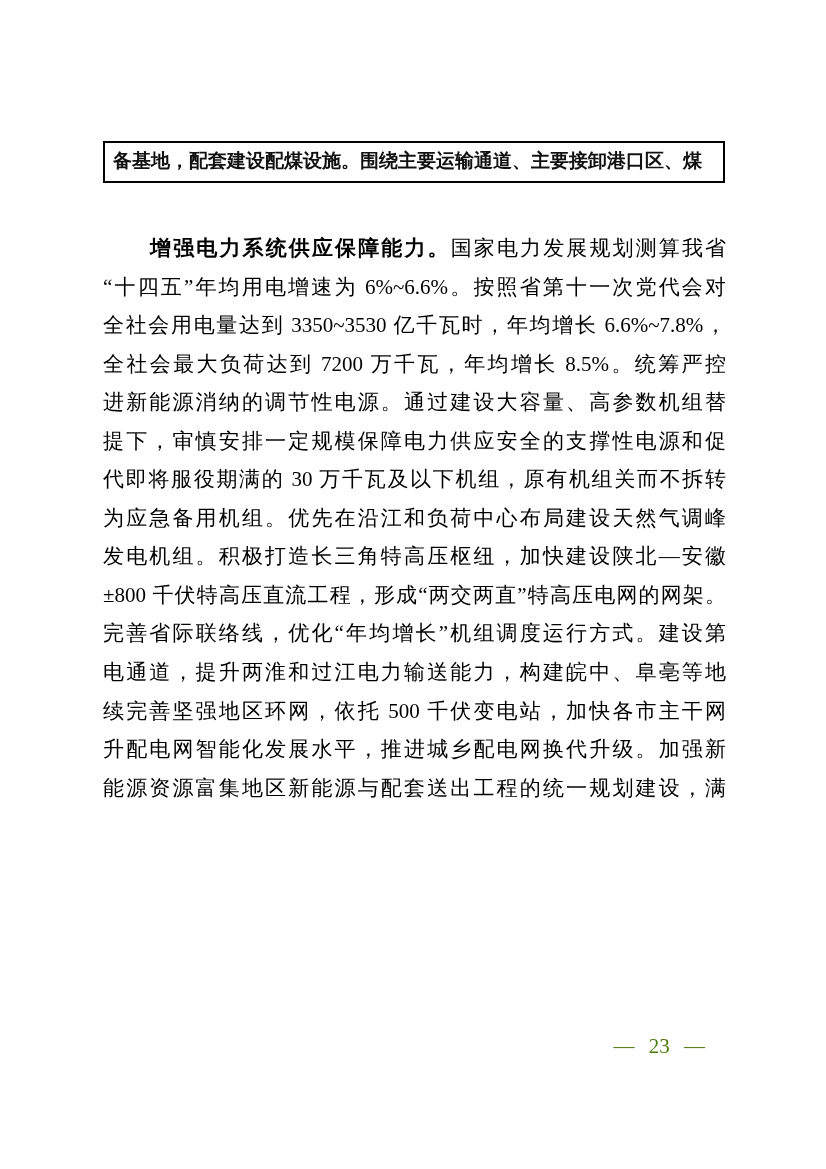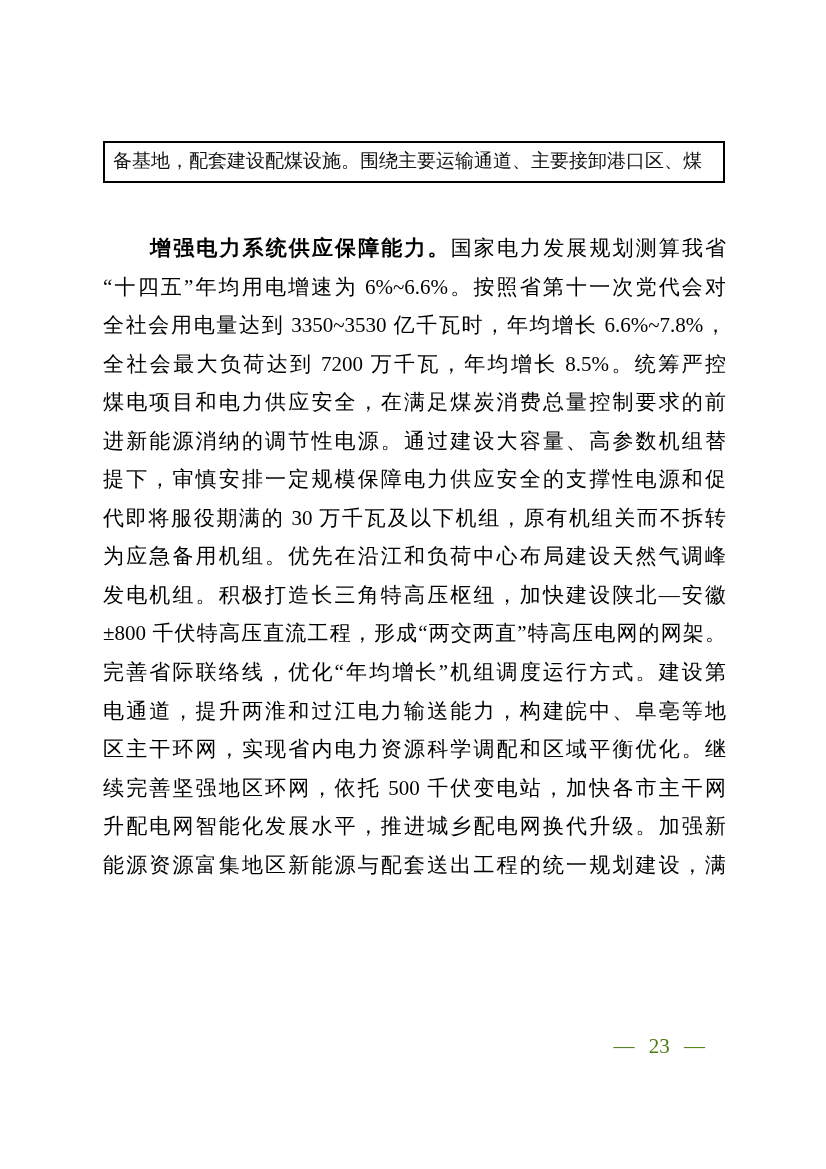--- a/index.html
+++ b/index.html
@@ -26,20 +26,21 @@
     border: 2px solid #000000;
     padding: 3px 8px 5px 8px;
     font-size: 19px;
     line-height: 30px;
     color: #111111;
   }
   .callout-line {
     text-align: justify;
     text-align-last: justify;
     text-justify: inter-character;
+    font-weight: bold;
   }
   .callout-line:last-child {
     text-align-last: left;
   }
   
   .body-text {
     position: absolute;
     left: 103px;
     top: 229px;
     width: 623px;
@@ -82,30 +83,28 @@
   <div class="callout-line">备基地，配套建设配煤设施。围绕主要运输通道、主要接卸港口区、煤</div>
     </div>
 
   <div class="body-text">
     <div class="line first-line"><span class="lead">增强电力系统供应保障能力。</span><span>国家电力发展规划测算我省</span></div>
     <div>
 
     <div class="line">“十四五”年均用电增速为 6%~6.6%。按照省第十一次党代会对</div>
         <div class="line">全社会用电量达到 3350~3530 亿千瓦时，年均增长 6.6%~7.8%，</div>
         <div class="line">全社会最大负荷达到 7200 万千瓦，年均增长 8.5%。统筹严控</div>
-        <div class="line">煤电项目和电力供应安全，在满足煤炭消费总量控制要求的前</div>
         <div class="line">进新能源消纳的调节性电源。通过建设大容量、高参数机组替</div>
         <div class="line">提下，审慎安排一定规模保障电力供应安全的支撑性电源和促</div>
         <div class="line">代即将服役期满的 30 万千瓦及以下机组，原有机组关而不拆转</div>
         <div class="line">为应急备用机组。优先在沿江和负荷中心布局建设天然气调峰</div>
         <div class="line">发电机组。积极打造长三角特高压枢纽，加快建设陕北—安徽</div>
         <div class="line">±800 千伏特高压直流工程，形成“两交两直”特高压电网的网架。</div>
         <div class="line">完善省际联络线，优化“年均增长”机组调度运行方式。建设第</div>
         <div class="line">电通道，提升两淮和过江电力输送能力，构建皖中、阜亳等地</div>
-        <div class="line">区主干环网，实现省内电力资源科学调配和区域平衡优化。继</div>
         <div class="line">续完善坚强地区环网，依托 500 千伏变电站，加快各市主干网</div>
         <div class="line">升配电网智能化发展水平，推进城乡配电网换代升级。加强新</div>
         <div class="line">能源资源富集地区新能源与配套送出工程的统一规划建设，满</div>
       </div>
   </div>
 
   <div class="page-num">— 23 —</div>
 
 </div>
 

